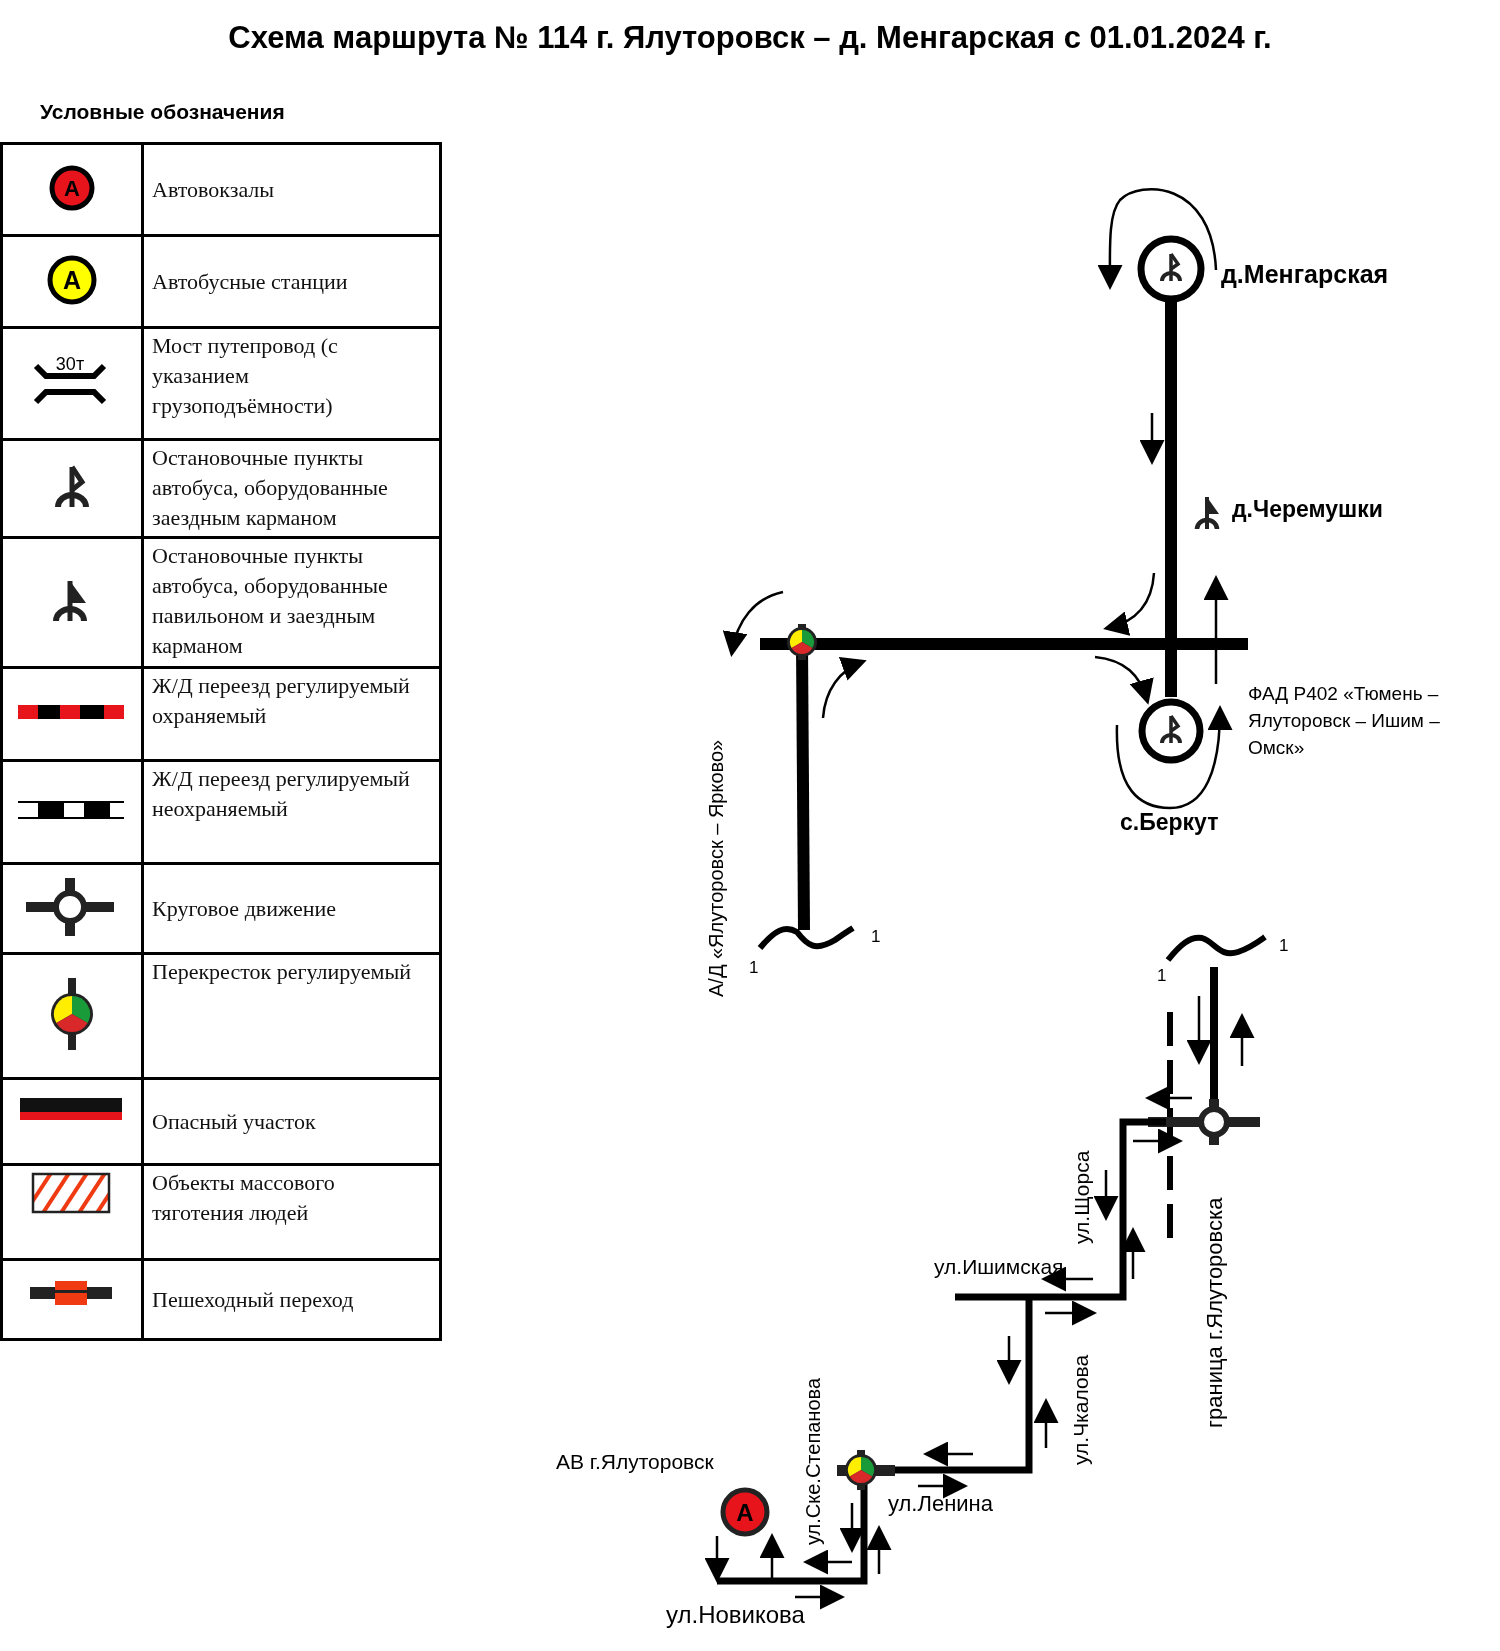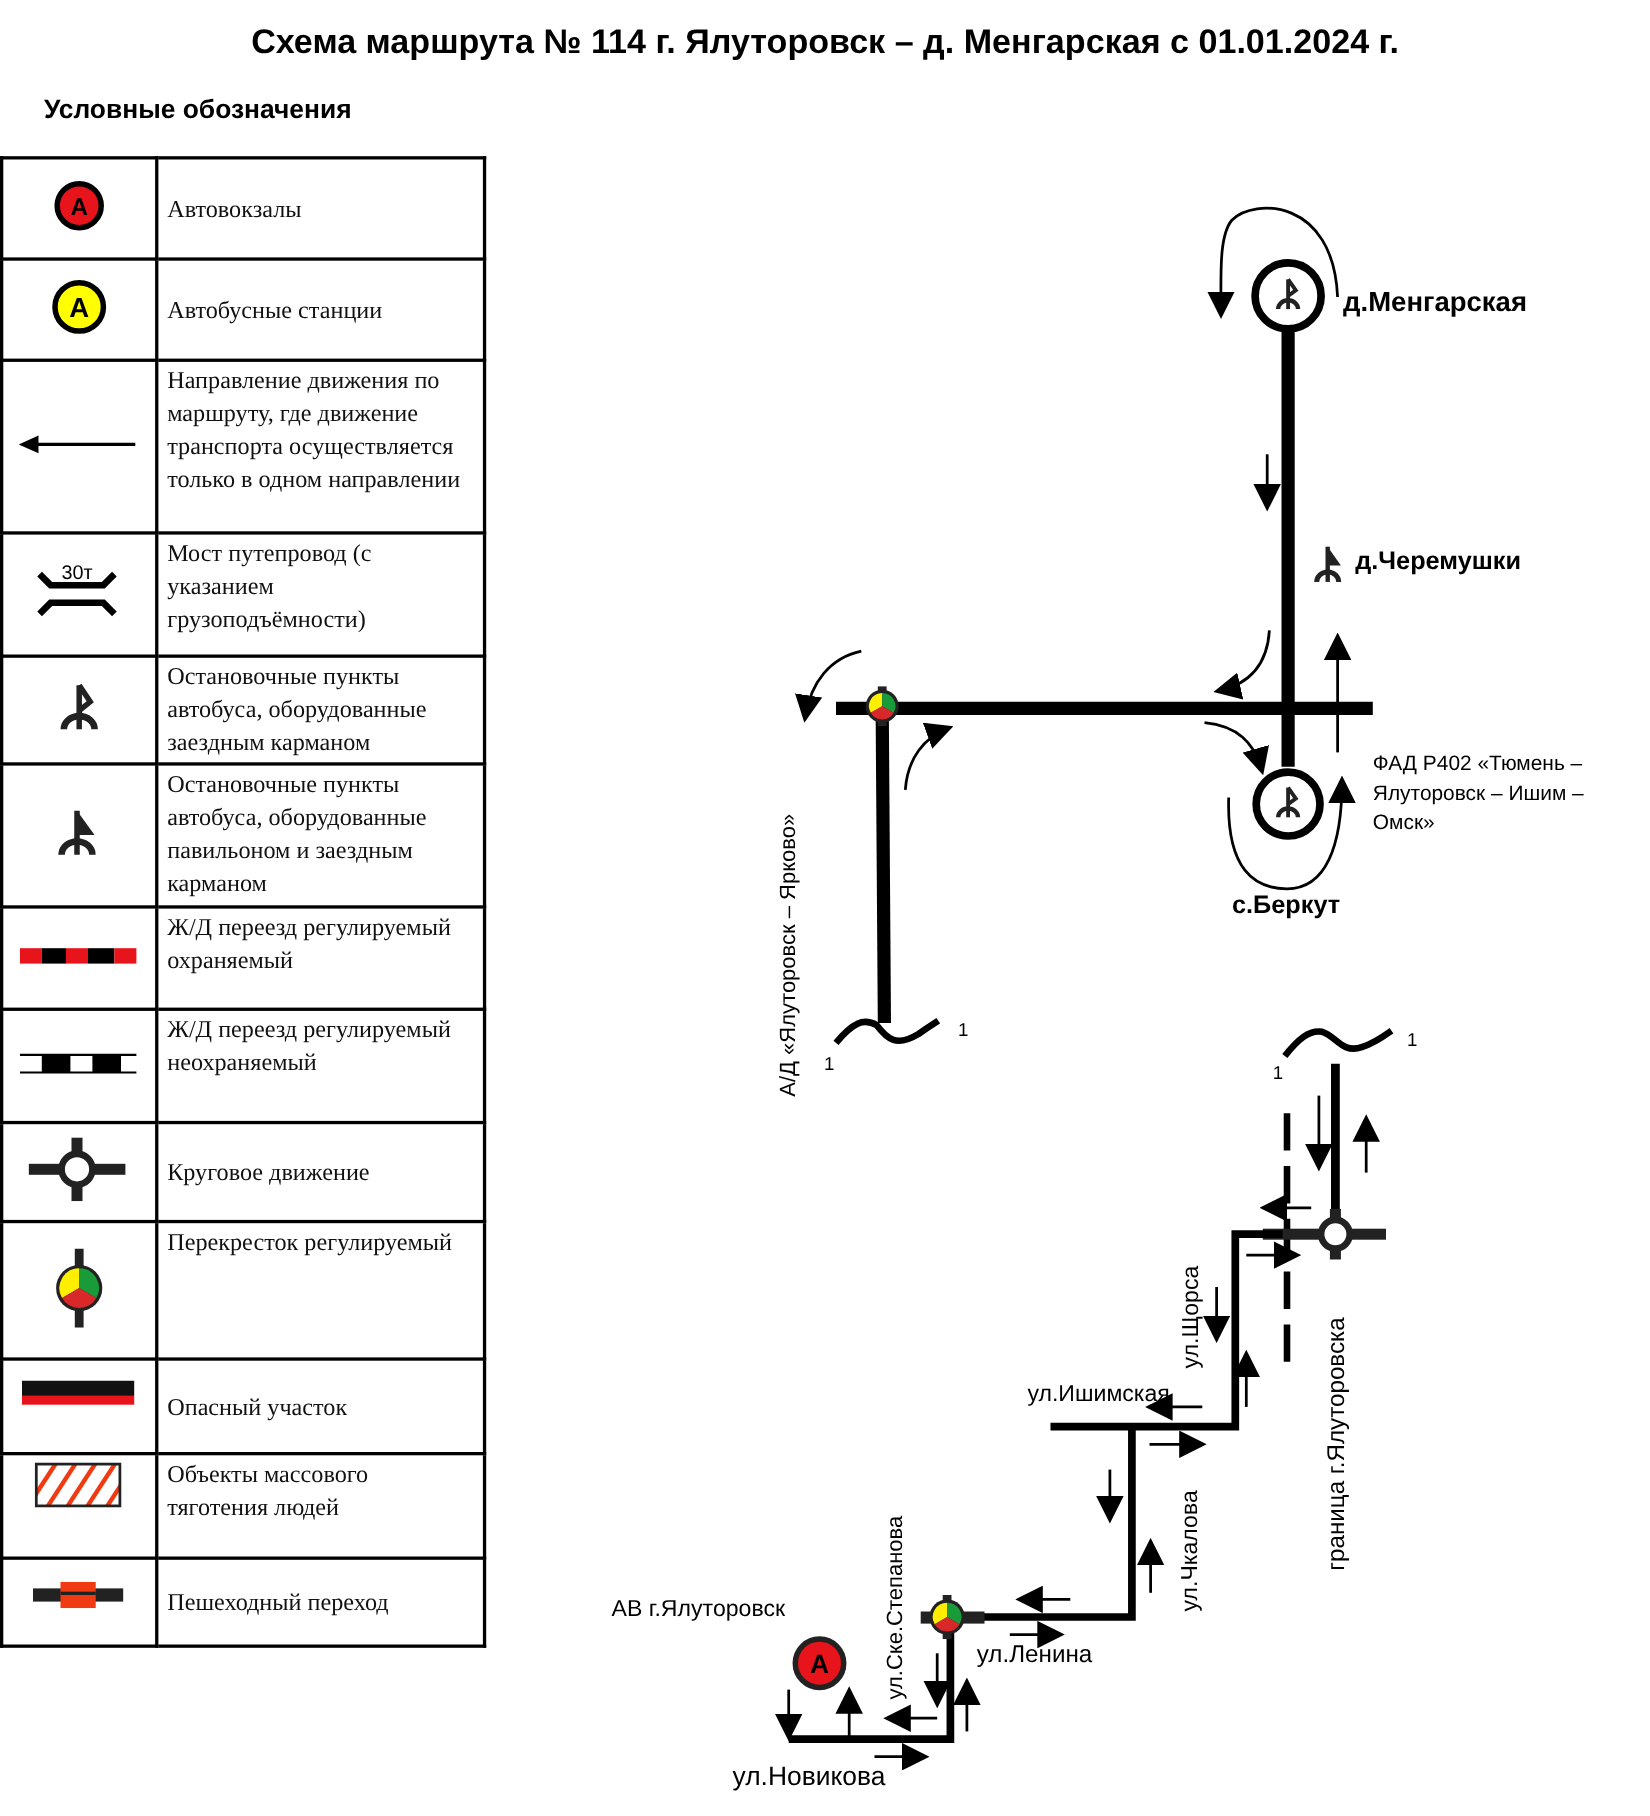--- a/index.html
+++ b/index.html
@@ -1,18 +1,18 @@
 <!DOCTYPE html>
 <html><head>
 <meta charset="utf-8">
 <style>
   html, body { margin:0; padding:0; background:#fff; }
   body { width:1500px; height:1651px; position:relative; overflow:hidden; font-family:"Liberation Sans", sans-serif; }
   #title { position:absolute; left:0; top:20px; width:1500px; text-align:center; font-weight:bold; font-size:31px; color:#000; }
-  #legend-title { position:absolute; left:40px; top:86px; font-weight:bold; font-size:24px; color:#000; }
+  #legend-title { position:absolute; left:40px; top:100px; font-weight:bold; font-size:21px; color:#000; }
   #legend { position:absolute; left:0; top:142px; width:442px; border-collapse:collapse; }
   #legend td { border:3px solid #000; padding:0; vertical-align:top; }
   #legend td.sym { width:138px; text-align:center; vertical-align:middle; }
   #legend td.txt { font-family:"Liberation Serif", serif; font-size:22px; line-height:30px; padding:2px 8px; color:#111; }
   #legend td.mid { vertical-align:middle; }
   #map { position:absolute; left:0; top:0; }
   .lbl { font-family:"Liberation Sans", sans-serif; }
 </style>
 </head>
 <body>
@@ -32,29 +32,20 @@
     <td class="txt mid">Автовокзалы</td>
   </tr>
   <tr style="height:92px">
     <td class="sym">
       <svg width="54" height="54">
             <circle cx="27" cy="27" r="22" fill="#ffff00" stroke="#000" stroke-width="5"></circle>
             <text x="27" y="36" text-anchor="middle" font-size="25" font-weight="bold" font-family="Liberation Sans, sans-serif">А</text>
           </svg>
     </td>
     <td class="txt mid">Автобусные станции</td>
-  </tr>
-  <tr style="height:157px">
-    <td class="sym">
-      <svg width="110" height="20">
-            <line x1="14" y1="10" x2="106" y2="10" stroke="#000" stroke-width="3"></line>
-            <polygon points="0,10 18,2 18,18" fill="#000"></polygon>
-          </svg>
-    </td>
-    <td class="txt">Направление движения по маршруту, где движение транспорта осуществляется только в одном направлении</td>
   </tr>
   <tr style="height:112px">
     <td class="sym">
       <svg width="80" height="60">
             <text x="38" y="18" text-anchor="middle" font-size="18" font-family="Liberation Sans, sans-serif">30т</text>
             <polyline points="4,14 14,24 62,24 72,14" fill="none" stroke="#000" stroke-width="6"></polyline>
             <polyline points="4,50 14,40 62,40 72,50" fill="none" stroke="#000" stroke-width="6"></polyline>
           </svg>
     </td>
     <td class="txt">Мост путепровод (с указанием грузоподъёмности)</td>

